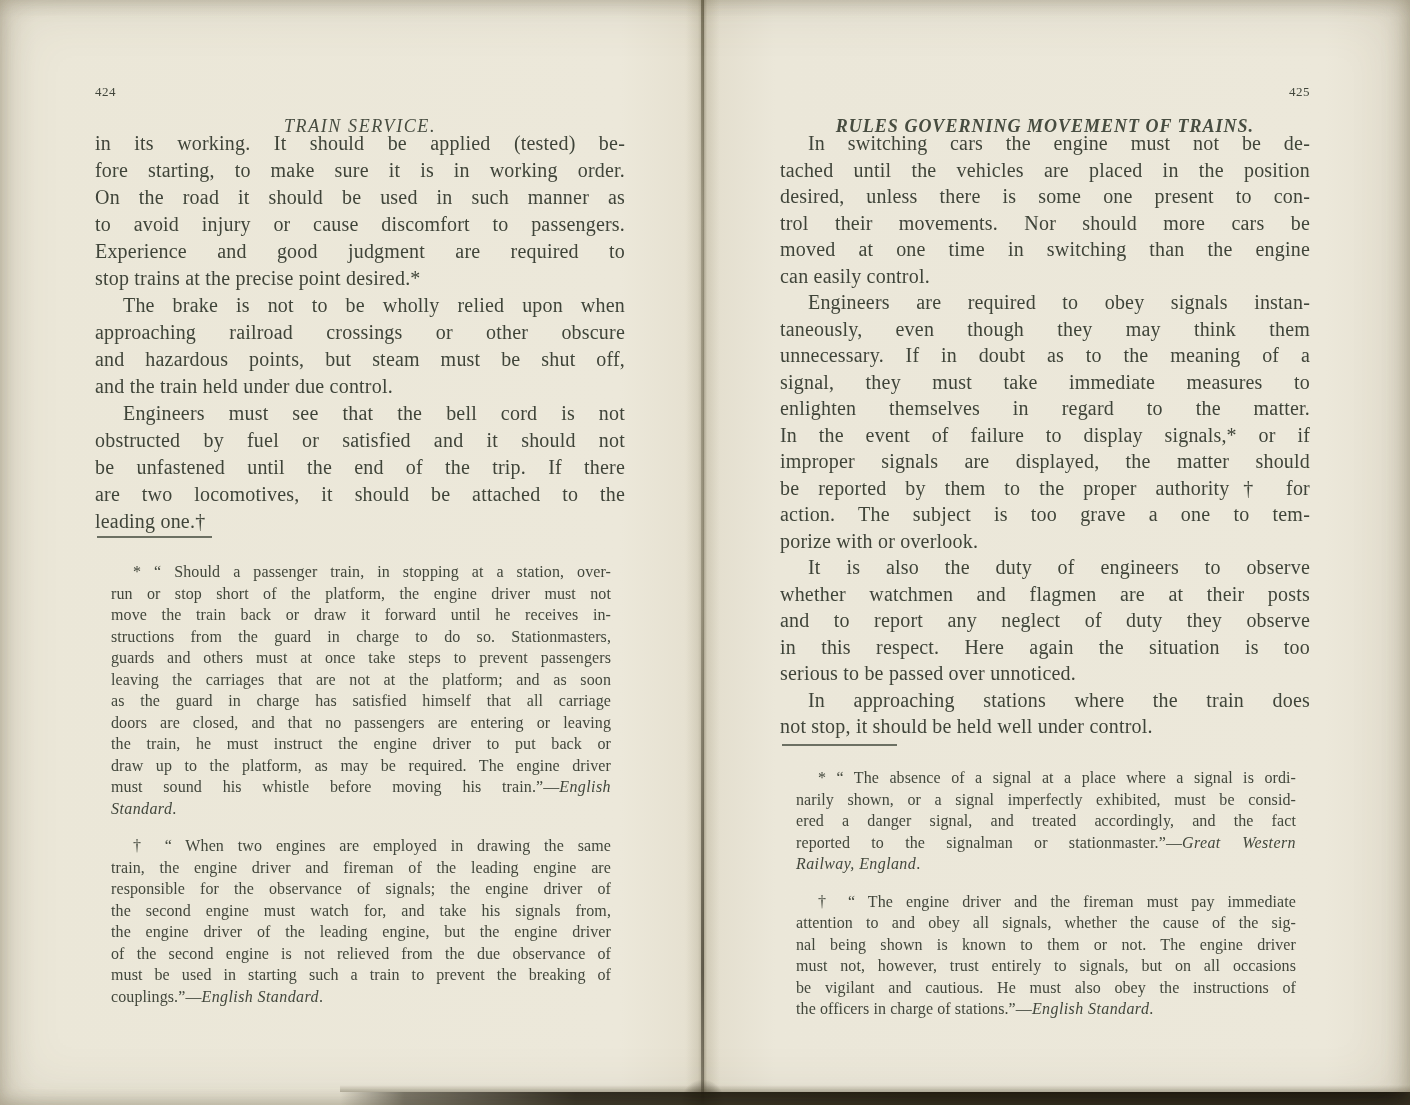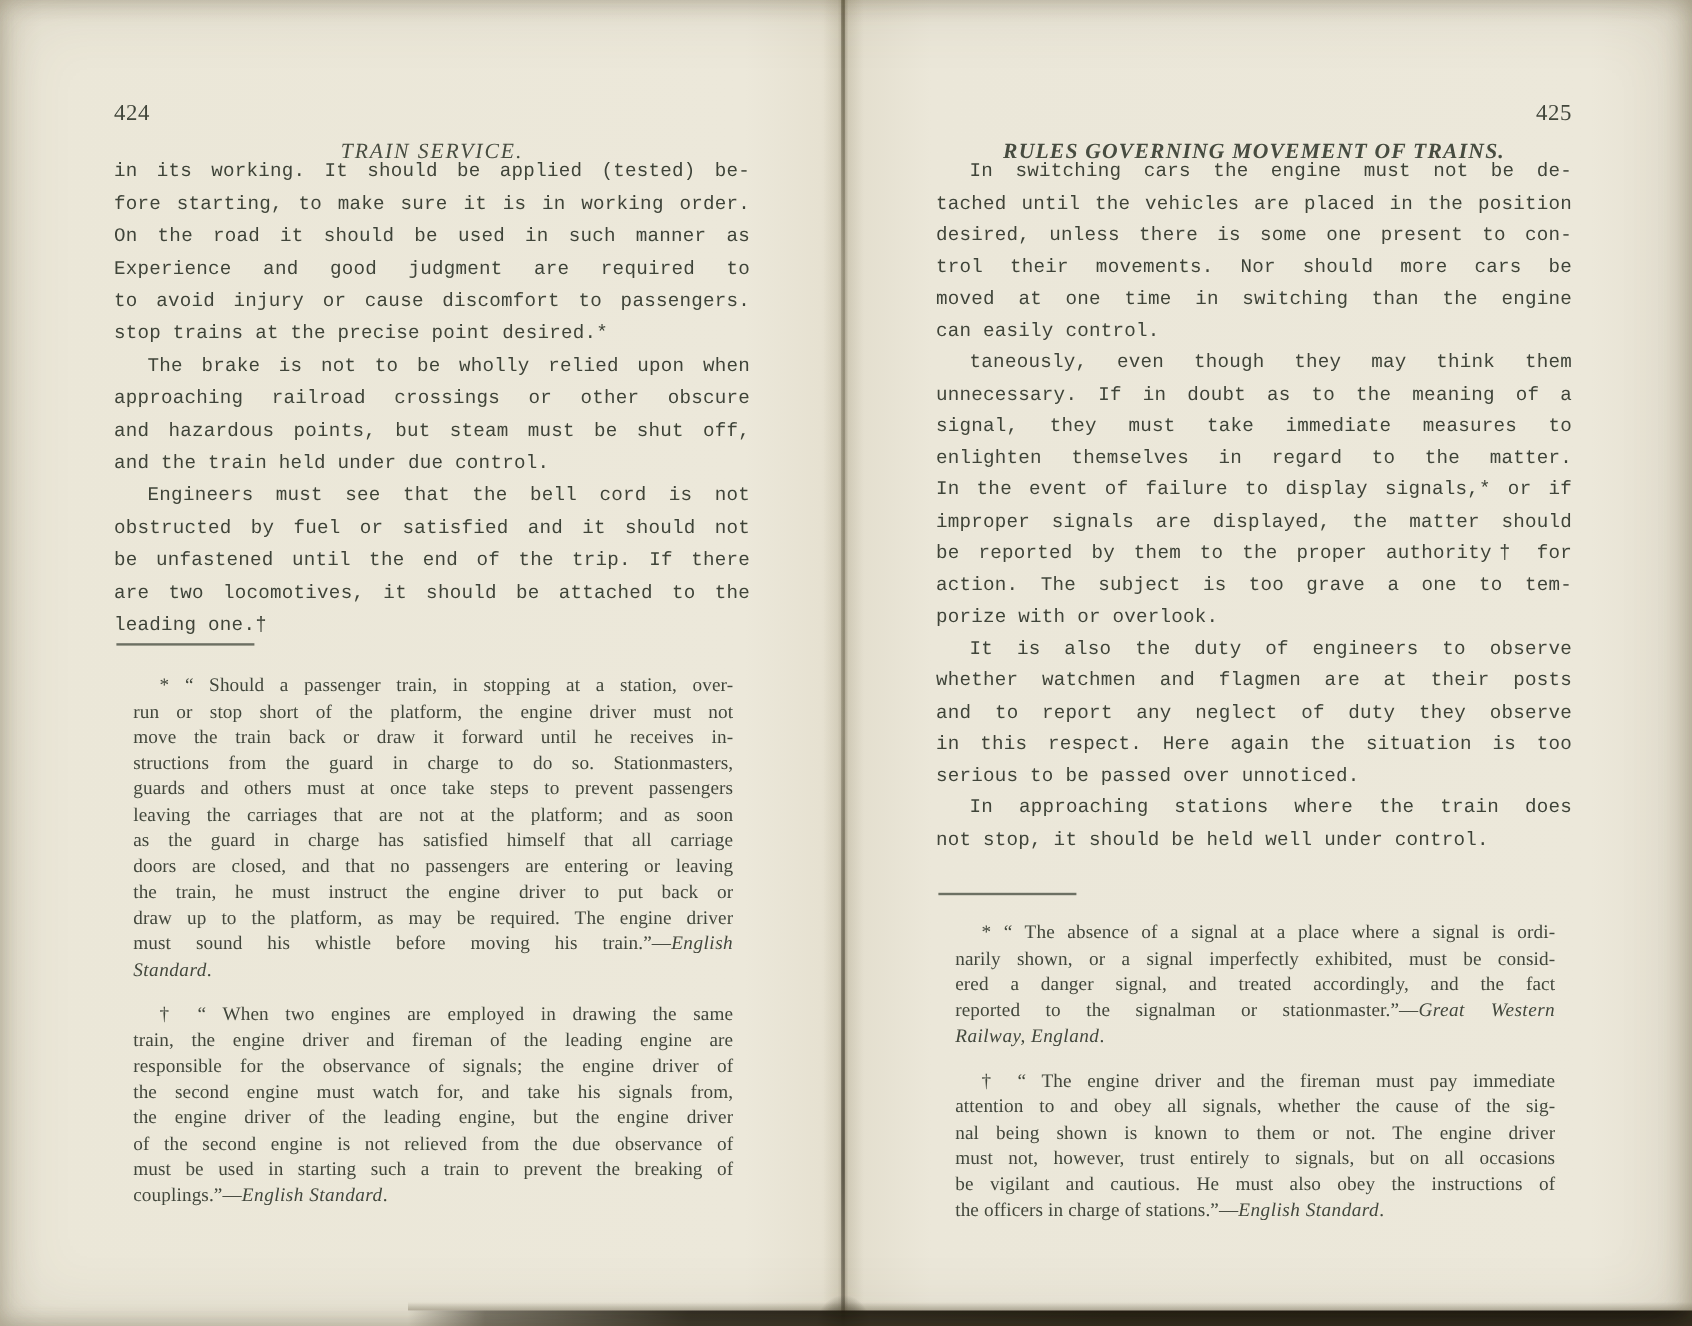--- a/index.html
+++ b/index.html
@@ -29,28 +29,28 @@
   }
   .page-left  .running-head { left: 95px; }
   .page-right .running-head { left: 75px; }
   .head-title {
     position: absolute; left: 0; right: 0; text-align: center;
     font-style: italic; letter-spacing: 1.6px; white-space: nowrap;
     color: #474c40;
     margin-top: 32px;
   }
   .page-right .head-title { letter-spacing: 1.0px; font-weight: bold; }
-  .head-num { position: absolute; top: 0; font-size: 19px; color: #41463b; }
+  .head-num { position: absolute; top: 0; font-size: 13px; color: #41463b; }
   .head-num.left-num  { left: 0; }
   .head-num.right-num { right: 0; }
 
   
   .text-col {
     position: absolute; width: 530px; top: 130px;
-    font-size: 16px; letter-spacing: 0.2px; font-family: Liberation Mono, monospace;
+    font-size: 20px; letter-spacing: 0.2px;
   }
   .page-left  .text-col { left: 95px; line-height: 27px; }
   .page-right .text-col { left: 75px; line-height: 26.5px; }
 
   .para { margin: 0; }
   .line { text-align: justify; text-align-last: justify; white-space: nowrap; }
   .line.last { text-align-last: left; }
   .para[data-indent-first] .line:first-child { text-indent: 28px; }
 
   
@@ -124,22 +124,22 @@
     <div class="running-head">
       <span class="head-num left-num">424</span>
       <span class="head-title">TRAIN SERVICE.</span>
     </div>
 
     <div class="text-col">
       <div class="para">
           <div class="line">in its working.  It should be applied (tested) be-</div>
           <div class="line">fore starting, to make sure it is in working order.</div>
           <div class="line">On the road it should be used in such manner as</div>
+          <div class="line">to avoid injury or cause discomfort to passengers.</div>
           <div class="line">Experience and good judgment are required to</div>
-          <div class="line">to avoid injury or cause discomfort to passengers.</div>
           <div class="line last">stop trains at the precise point desired.*</div>
         </div>
       <div class="para" data-indent-first="">
           <div class="line">The brake is not to be wholly relied upon when</div>
           <div class="line">approaching railroad crossings or other obscure</div>
           <div class="line">and hazardous points, but steam must be shut off,</div>
           <div class="line last">and the train held under due control.</div>
         </div>
       <div class="para" data-indent-first="">
           <div class="line">Engineers must see that the bell cord is not</div>
@@ -189,20 +189,21 @@
     <div class="text-col">
       <div class="para" data-indent-first="">
           <div class="line">In switching cars the engine must not be de-</div>
           <div class="line">tached until the vehicles are placed in the position</div>
           <div class="line">desired, unless there is some one present to con-</div>
           <div class="line">trol their movements.  Nor should more cars be</div>
           <div class="line">moved at one time in switching than the engine</div>
           <div class="line last">can easily control.</div>
         </div>
       <div class="para" data-indent-first="">
+          <div class="line">Engineers are required to obey signals instan-</div>
           <div class="line">taneously, even though they may think them</div>
           <div class="line">unnecessary.  If in doubt as to the meaning of a</div>
           <div class="line">signal, they must take immediate measures to</div>
           <div class="line">enlighten themselves in regard to the matter.</div>
           <div class="line">In the event of failure to display signals,* or if</div>
           <div class="line">improper signals are displayed, the matter should</div>
           <div class="line">be reported by them to the proper authority† for</div>
           <div class="line">action.  The subject is too grave a one to tem-</div>
           <div class="line last">porize with or overlook.</div>
         </div>

